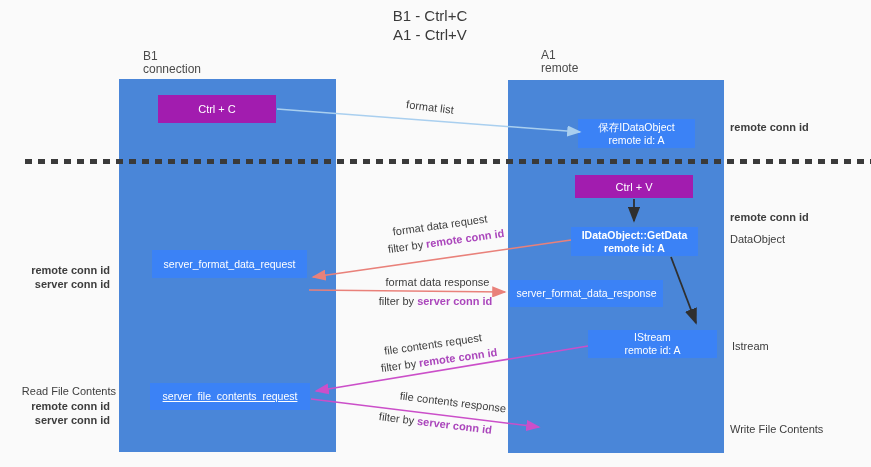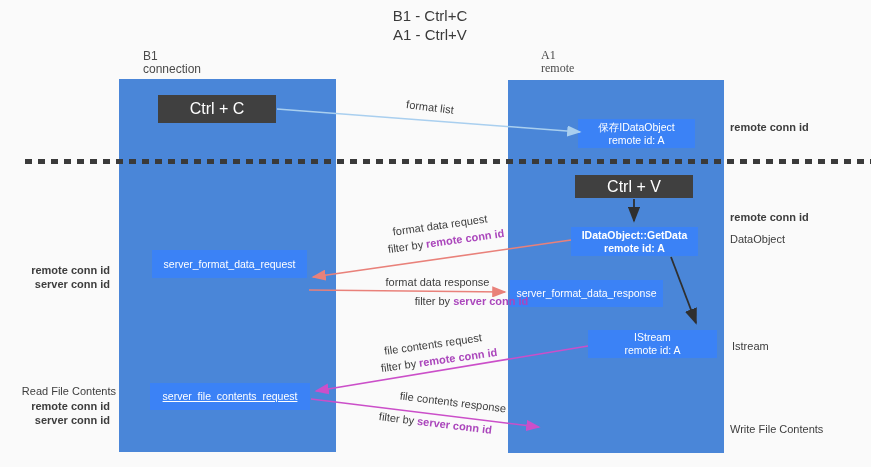--- a/index.html
+++ b/index.html
@@ -21,21 +21,21 @@
   .column{position:absolute;background:#4a86d8;z-index:1;}
   .dashed-line{
     position:absolute;left:25px;top:159px;width:846px;height:5px;z-index:2;
     background:repeating-linear-gradient(90deg,#3a3a3a 0 7px,transparent 7px 13px);
   }
   .box{
     position:absolute;z-index:4;color:#fff;text-align:center;
     display:flex;flex-direction:column;justify-content:center;
     white-space:nowrap;
   }
-  .box.green{background:#404040;font-size:16px;}
+  .box.green{background:#a21caf;font-size:11px;}
   .box.orange{background:#3b82f6;font-size:10.5px;line-height:13px;}
   .box.single{font-size:10.5px;}
   .flow-label{
     position:absolute;z-index:6;font-size:11px;color:#3d3d3d;
     text-align:center;white-space:nowrap;
   }
   .rot-up{transform:rotate(-8deg);}
   .rot-down{transform:rotate(7deg);}
   .purple{color:#ab47bc;font-weight:bold;}
   .greentx{color:#53ae58;font-weight:bold;}
@@ -53,21 +53,21 @@
 
   <div class="title">
     <div>B1 - Ctrl+C</div>
     <div>A1 - Ctrl+V</div>
   </div>
 
   <div class="col-header" style="left:143px;top:50px;">
     <div>B1</div>
     <div>connection</div>
   </div>
-  <div class="col-header" style="left:541px;top:49px;font-family:Liberation Serif, serif;">
+  <div class="col-header" style="left:541px;top:49px;">
     <div>A1</div>
     <div>remote</div>
   </div>
 
   <div class="column" style="left:119px;top:79px;width:217px;height:373px;"></div>
   <div class="column" style="left:508px;top:80px;width:216px;height:373px;"></div>
 
   <div class="dashed-line"></div>
 
   <div class="box green" style="left:158px;top:95px;width:118px;height:28px;">
@@ -131,21 +131,21 @@
   </svg>
 
   <div class="flow-label rot-down" style="left:395px;top:101px;width:70px;">format list</div>
 
   <div class="flow-label rot-up" style="left:390px;top:219px;width:100px;">format data request</div>
   <div class="flow-label rot-up" style="left:387px;top:235px;width:118px;">
     <span class="filter-prefix">filter by</span><span class="purple">remote conn id</span>
   </div>
 
   <div class="flow-label" style="left:385px;top:276px;width:105px;">format data response</div>
-  <div class="flow-label" style="left:378px;top:295px;width:115px;margin-left:36px;">
+  <div class="flow-label" style="left:378px;top:295px;width:115px;">
     <span class="filter-prefix">filter by</span><span class="purple">server conn id</span>
   </div>
 
   <div class="flow-label rot-up" style="left:383px;top:338px;width:100px;">file contents request</div>
   <div class="flow-label rot-up" style="left:380px;top:354px;width:118px;">
     <span class="filter-prefix">filter by</span><span class="purple">remote conn id</span>
   </div>
 
   <div class="flow-label rot-down" style="left:398px;top:396px;width:110px;">file contents response</div>
   <div class="flow-label rot-down" style="left:378px;top:417px;width:115px;">

